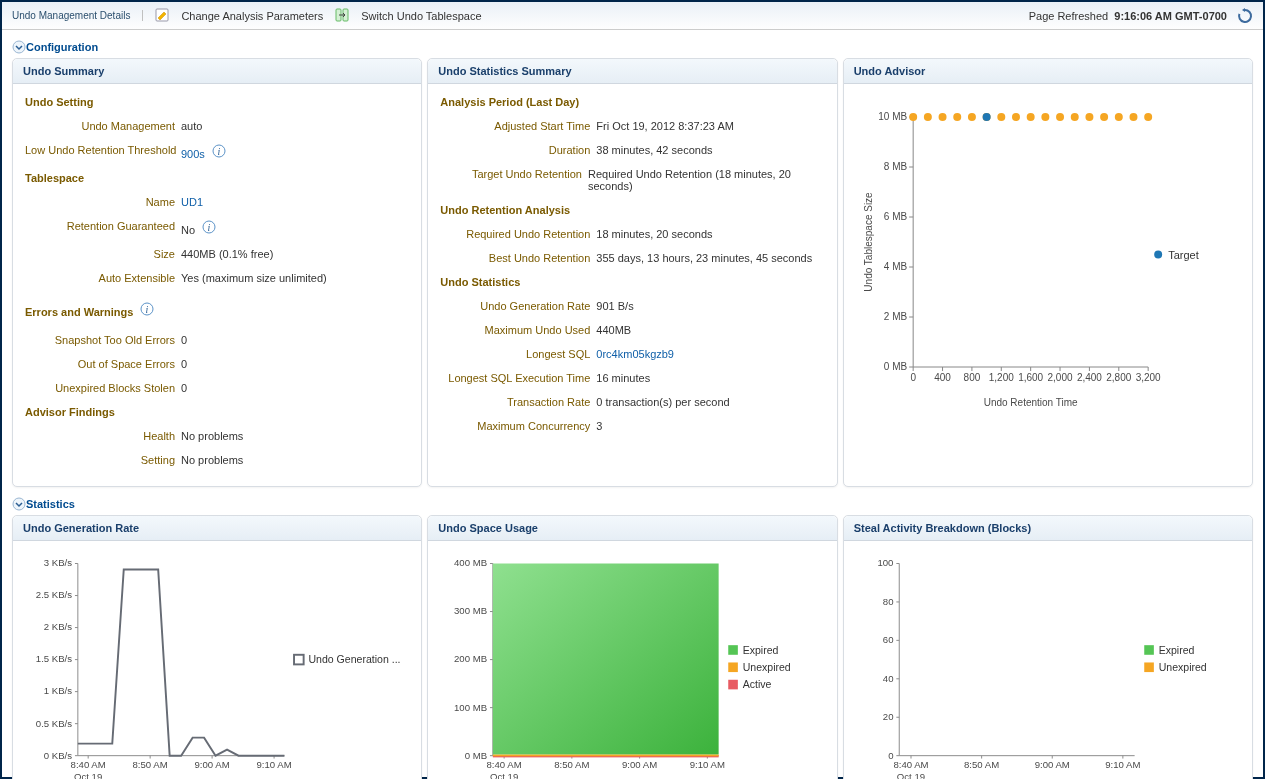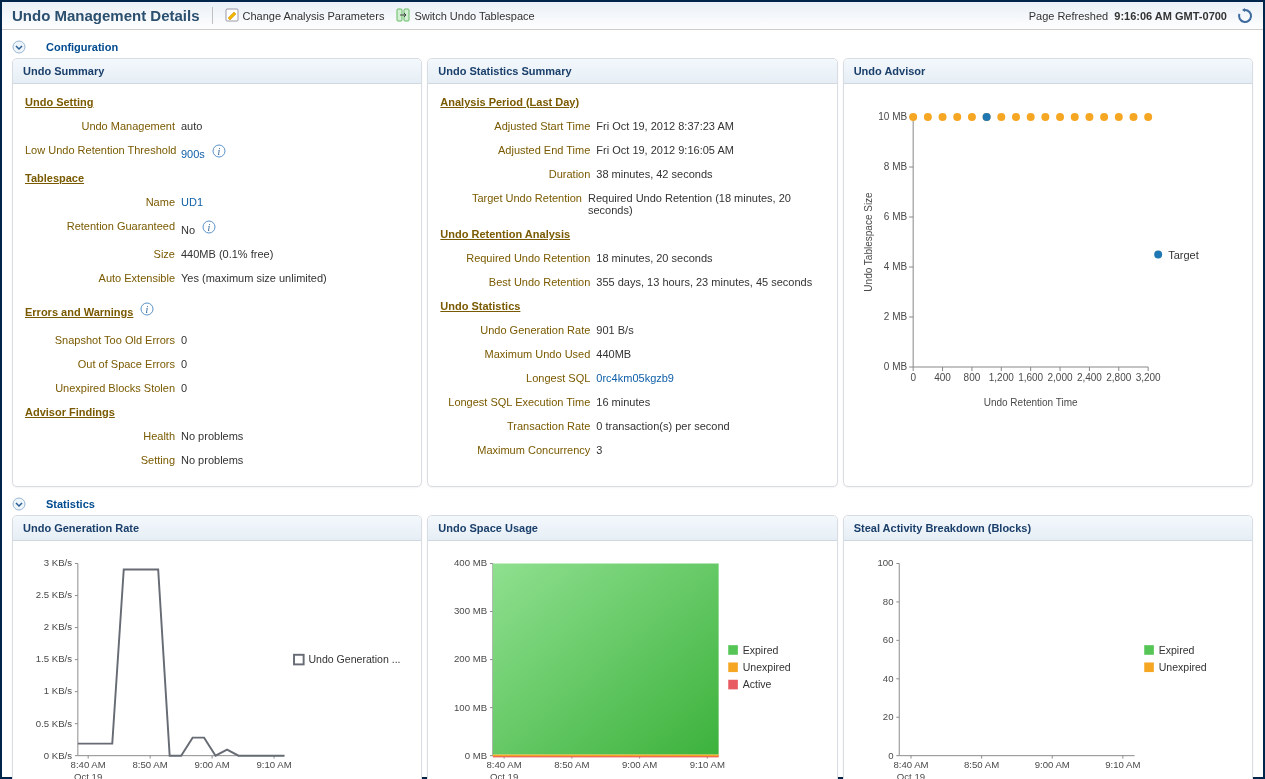--- a/index.html
+++ b/index.html
@@ -21,47 +21,47 @@
   .header {
     background: linear-gradient(#eaf0f7, #fefefe);
     border-bottom: 1px solid #ccc;
     padding: 4px 10px;
     display: flex;
     align-items: center;
     height: 28px;
     box-sizing: border-box;
   }
   .header .title {
-    font-size: 15px;
-    font-weight: bold;
+    font-size: 10px;
+    font-weight: normal;
     color: #2b4f6e;
     padding-right: 12px;
     border-right: 1px solid #c0c0c0;
   }
   .header .toolbar-item {
     display: flex;
     align-items: center;
     margin-left: 12px;
-    gap: 4px;
+    gap: 12px;
     color: #333;
   }
   .header .spacer { flex: 1; }
   .header .refreshed { color: #333; }
   .header .refreshed .time { font-weight: bold; }
   .refresh-icon {
     margin-left: 10px;
     display: inline-block;
   }
   .section {
     margin: 10px;
   }
   .section-header {
     display: flex;
     align-items: center;
-    gap: 20px;
+    gap: 0;
     margin-bottom: 4px;
   }
   .section-header .label {
     color: #004b8f;
     font-weight: bold;
   }
   .section-body {
     display: flex;
     gap: 5px;
   }
@@ -81,21 +81,20 @@
     border-radius: 5px 5px 0 0;
   }
   .panel-body {
     padding: 8px 12px;
   }
   .subhdr {
     color: #7a5a00;
     font-weight: bold;
     margin-top: 4px;
     margin-bottom: 4px;
-    text-decoration: underline;
   }
   .kv-row {
     display: flex;
     margin: 12px 0;
   }
   .kv-label {
     width: 150px;
     text-align: right;
     color: #7a5a00;
     padding-right: 6px;
@@ -266,24 +265,20 @@
       </div>
     </div>
 
     <div class="panel" style="flex:1.05">
       <div class="panel-hd">Undo Statistics Summary</div>
       <div class="panel-body">
         <div class="subhdr">Analysis Period (Last Day)</div>
         <div class="kv-row">
               <div class="kv-label">Adjusted Start Time</div>
               <div class="kv-value">Fri Oct 19, 2012 8:37:23 AM</div>
-            </div>
-        <div class="kv-row">
-              <div class="kv-label">Adjusted End Time</div>
-              <div class="kv-value">Fri Oct 19, 2012 9:16:05 AM</div>
             </div>
         <div class="kv-row">
               <div class="kv-label">Duration</div>
               <div class="kv-value">38 minutes, 42 seconds</div>
             </div>
         <div class="kv-row">
               <div class="kv-label">Target Undo Retention</div>
               <div class="kv-value">Required Undo Retention (18 minutes, 20 seconds)</div>
             </div>
 

